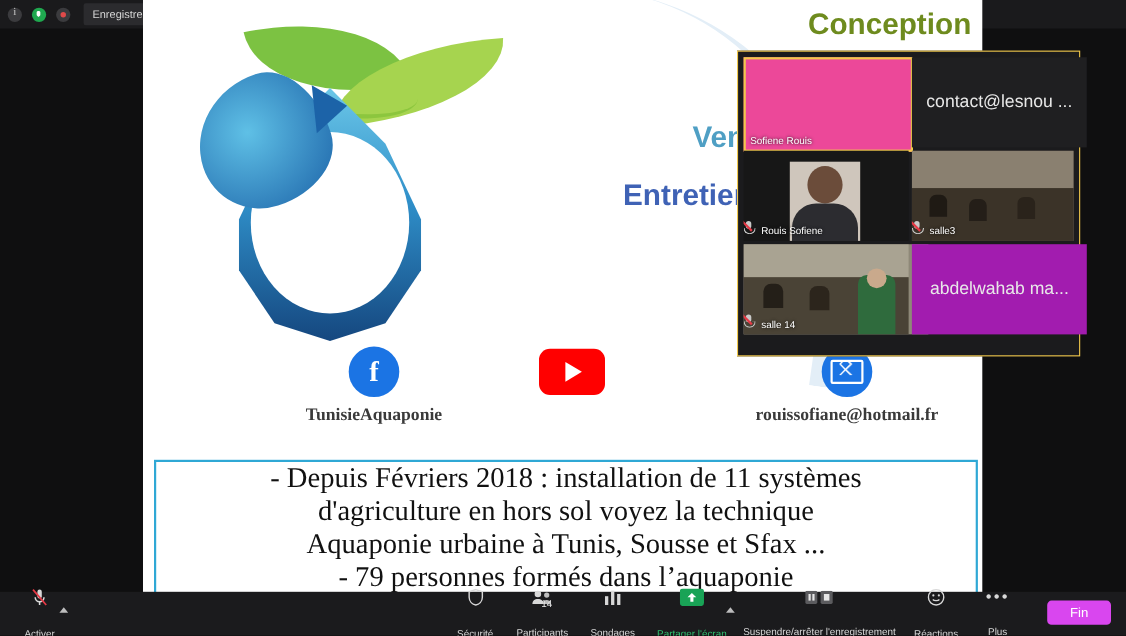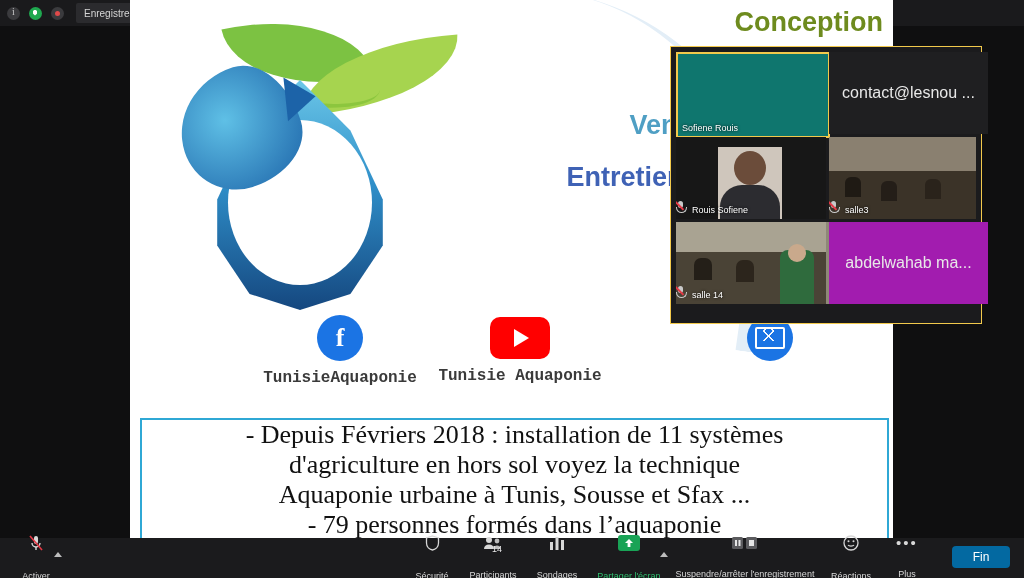--- a/index.html
+++ b/index.html
@@ -58,44 +58,44 @@
   .social{position:absolute;left:0;top:305px;width:763px;height:100px;}
   .sblock{position:absolute;text-align:center;}
   .sicon{width:46px;height:46px;border-radius:50%;display:flex;align-items:center;justify-content:center;margin:0 auto 8px;color:#fff;font-size:26px;font-weight:bold;font-family:"Liberation Serif",serif;}
   .fb{background:#1b74e4;}
   .yt{width:60px;height:42px;border-radius:10px;background:#ff0000;display:flex;align-items:center;justify-content:center;margin:2px auto 8px;}
   .yt:after{content:"";width:0;height:0;border-top:9px solid transparent;border-bottom:9px solid transparent;border-left:15px solid #fff;margin-left:3px;}
   .mail{background:#1b74e4;}
   .mail-glyph{width:26px;height:18px;border:2px solid #fff;border-radius:2px;position:relative;}
   .mail-glyph:after{content:"";position:absolute;left:1px;top:0;width:22px;height:10px;border-top:2px solid transparent;
       background:linear-gradient(135deg,transparent 46%,#fff 47%,#fff 52%,transparent 53%),linear-gradient(45deg,transparent 46%,#fff 47%,#fff 52%,transparent 53%);}
-  .slabel{font-size:16px;font-weight:bold;color:#3a3a3a;font-family:Liberation Mono, monospace;}
+  .slabel{font-size:16px;font-weight:bold;color:#3a3a3a;font-family:Liberation Serif, serif;}
 
   
   .textbox{position:absolute;left:140px;top:418px;width:745px;height:125px;border:2px solid #2fa8d5;background:#fff;overflow:hidden;}
   .tbline{font-family:"Liberation Serif",serif;font-size:26px;color:#111;text-align:center;line-height:1.16;}
 
   
   .gallery{position:absolute;left:670px;top:46px;width:310px;height:276px;background:#1b1b1d;border:1px solid #f2c94c;}
-  .tile{position:absolute;background:#0f766e;overflow:hidden;}
+  .tile{position:absolute;background:#ec4899;overflow:hidden;}
   .tile .name{position:absolute;left:4px;bottom:3px;color:#fff;font-size:9px;text-shadow:0 0 3px #000;display:flex;align-items:center;gap:3px;}
   .tile.active{border:2px solid #f2c94c;}
   .muted-mic{position:absolute;right:4px;bottom:3px;width:9px;height:12px;}
   .muted-mic .body{position:absolute;left:2px;top:0;width:5px;height:7px;background:#c9c9c9;border-radius:3px;}
   .muted-mic .arc{position:absolute;left:0;top:6px;width:9px;height:5px;border:1.5px solid #c9c9c9;border-top:none;border-radius:0 0 6px 6px;}
   .muted-mic .slash{position:absolute;left:-1px;top:-1px;width:13px;height:1.5px;background:#e63946;transform:rotate(45deg);transform-origin:left top;}
   .name-only{display:flex;align-items:center;justify-content:center;color:#e8e8e8;font-size:16px;text-align:center;padding:0 6px;}
 
   
   .toolbar{position:absolute;left:0;bottom:0;width:1024px;height:40px;background:#1b1b1d;display:flex;align-items:center;}
   .tb-item{display:flex;flex-direction:column;align-items:center;justify-content:center;color:#d8d8d8;font-size:9px;min-width:56px;height:40px;gap:20px;position:relative;}
   .tb-item .glyph{height:16px;display:flex;align-items:flex-end;justify-content:center;}
   .arrowup{width:0;height:0;border-left:4px solid transparent;border-right:4px solid transparent;border-bottom:5px solid #bdbdbd;position:absolute;right:2px;top:14px;}
   .badge{position:absolute;left:32px;top:6px;color:#e8e8e8;font-size:9px;}
-  .fin{position:absolute;right:14px;top:8px;width:58px;height:22px;background:#0369a1;color:#fff;font-size:12px;display:flex;align-items:center;justify-content:center;border-radius:4px;}
+  .fin{position:absolute;right:14px;top:8px;width:58px;height:22px;background:#d946ef;color:#fff;font-size:12px;display:flex;align-items:center;justify-content:center;border-radius:4px;}
   .sep-dots{letter-spacing:2px;font-size:15px;color:#d8d8d8;line-height:12px;}
 </style>
 </head>
 <body>
 
 <div id="app">
 
   <div class="topbar">
     <div class="tb-icons">
       <span class="circ info"></span>
@@ -146,26 +146,26 @@
       <div class="step s4">Entretien des unités (par</div>
     </div>
 
     <div class="social">
       <div class="sblock" style="left:110px;top:10px;width:200px;">
         <div class="sicon fb">f</div>
         <div class="slabel">TunisieAquaponie</div>
       </div>
       <div class="sblock" style="left:290px;top:10px;width:200px;">
         <div class="yt"></div>
-        <div class="slabel">Tunisie Aquaponie</div>
       </div>
       <div class="sblock" style="left:520px;top:10px;width:240px;">
         <div class="sicon mail">
             <span class="mail-glyph"></span>
           </div>
+        <div class="slabel">rouissofiane@hotmail.fr</div>
       </div>
     </div>
   </div>
 
   <div class="textbox">
     <div class="tbline">- Depuis Févriers 2018 : installation de 11 systèmes</div>
     <div class="tbline">d'agriculture en hors sol voyez la technique</div>
     <div class="tbline">Aquaponie urbaine à Tunis, Sousse et Sfax ...</div>
     <div class="tbline">- 79 personnes formés dans l’aquaponie</div>
   </div>

